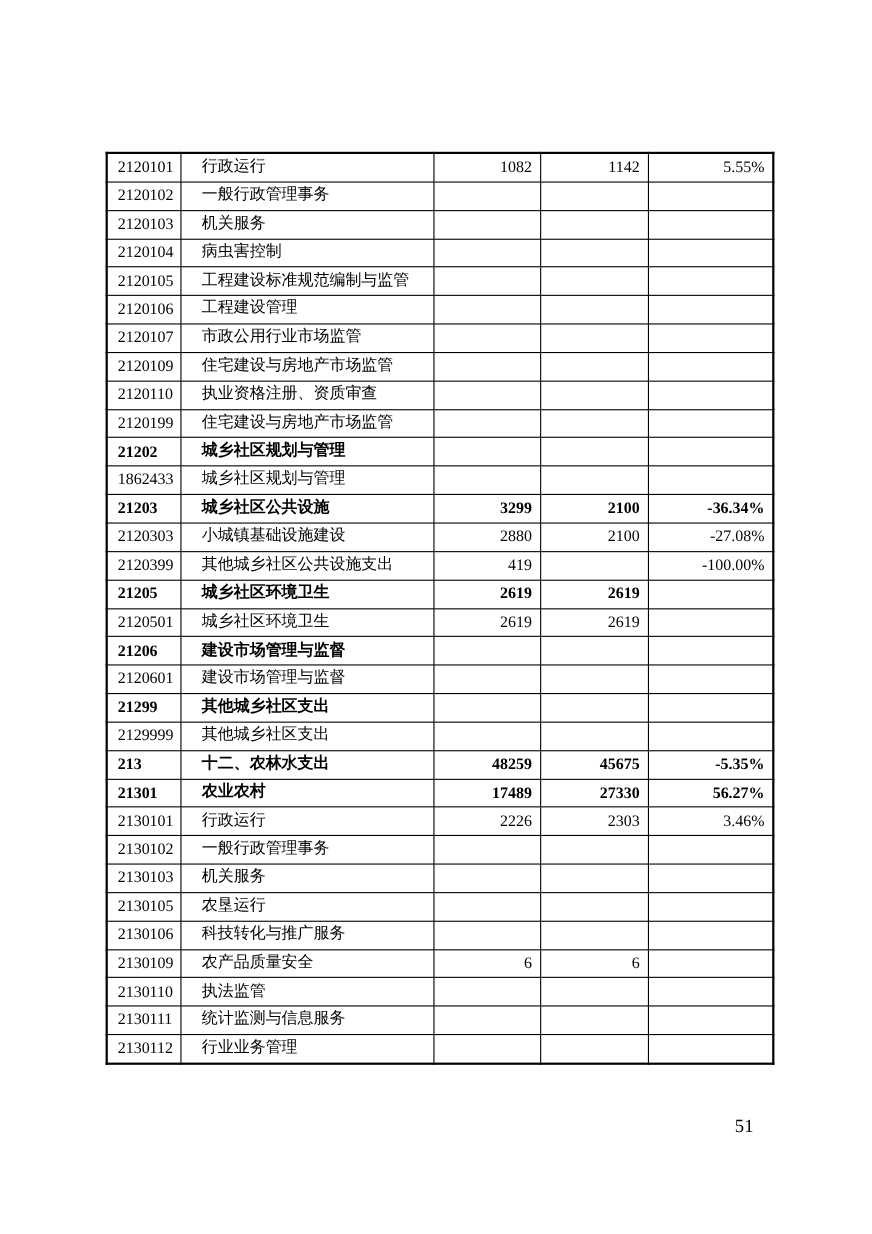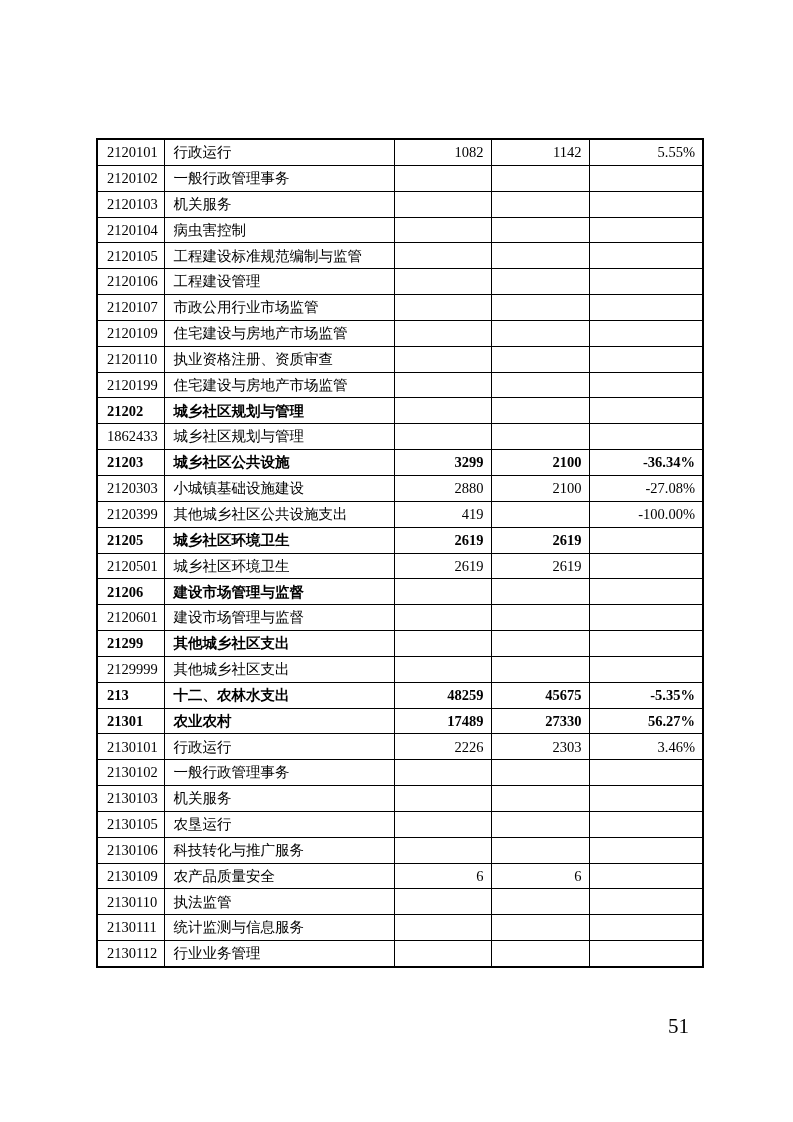--- a/index.html
+++ b/index.html
@@ -31,35 +31,36 @@
     vertical-align: middle;
     padding: 0;
     overflow: hidden;
     white-space: nowrap;
   }
   .budget-table td.code-cell {
     padding-left: 9px;
     text-align: left;
   }
   .budget-table td.name-cell {
-    padding-left: 9px;
+    padding-left: 19px;
     text-align: left;
+    font-family: Liberation Mono, monospace;
   }
   .budget-table td.num-cell {
     padding-right: 7px;
     text-align: right;
   }
   .budget-table tr.bold td {
     font-weight: bold;
   }
   .page-number {
     position: absolute;
     left: 668px;
     top: 1014px;
-    font-size: 21px;
+    font-size: 17px;
     font-family: "Liberation Serif", "DejaVu Serif", serif;
   }
 </style>
 </head>
 <body>
 
 <table class="budget-table">
   <colgroup>
     <col style="width:67px">
     <col style="width:230px">

